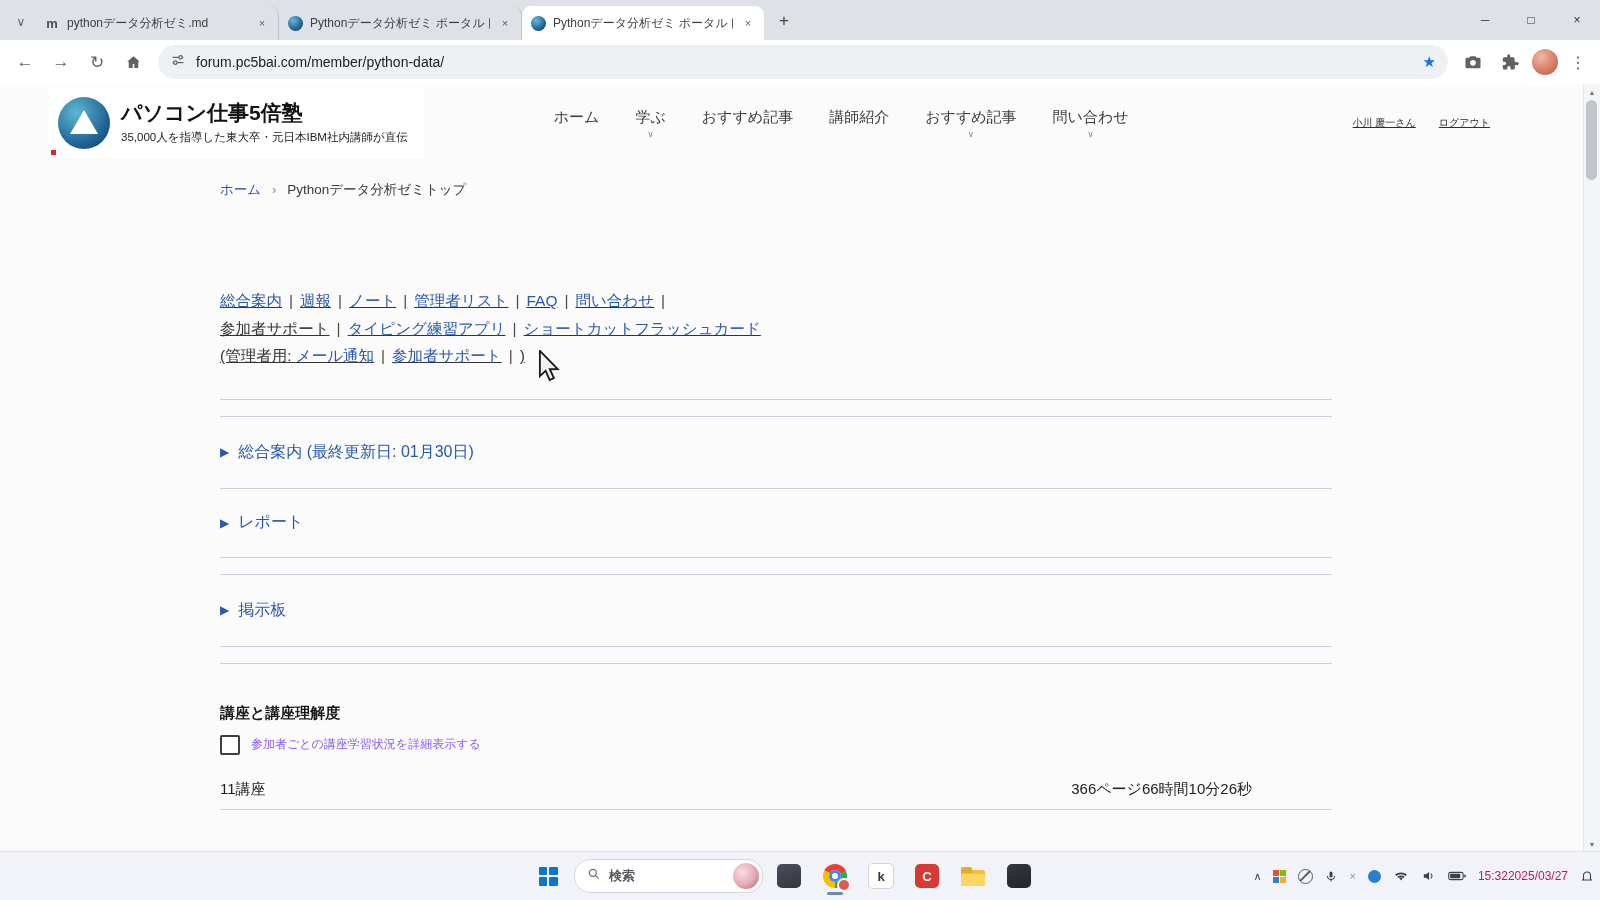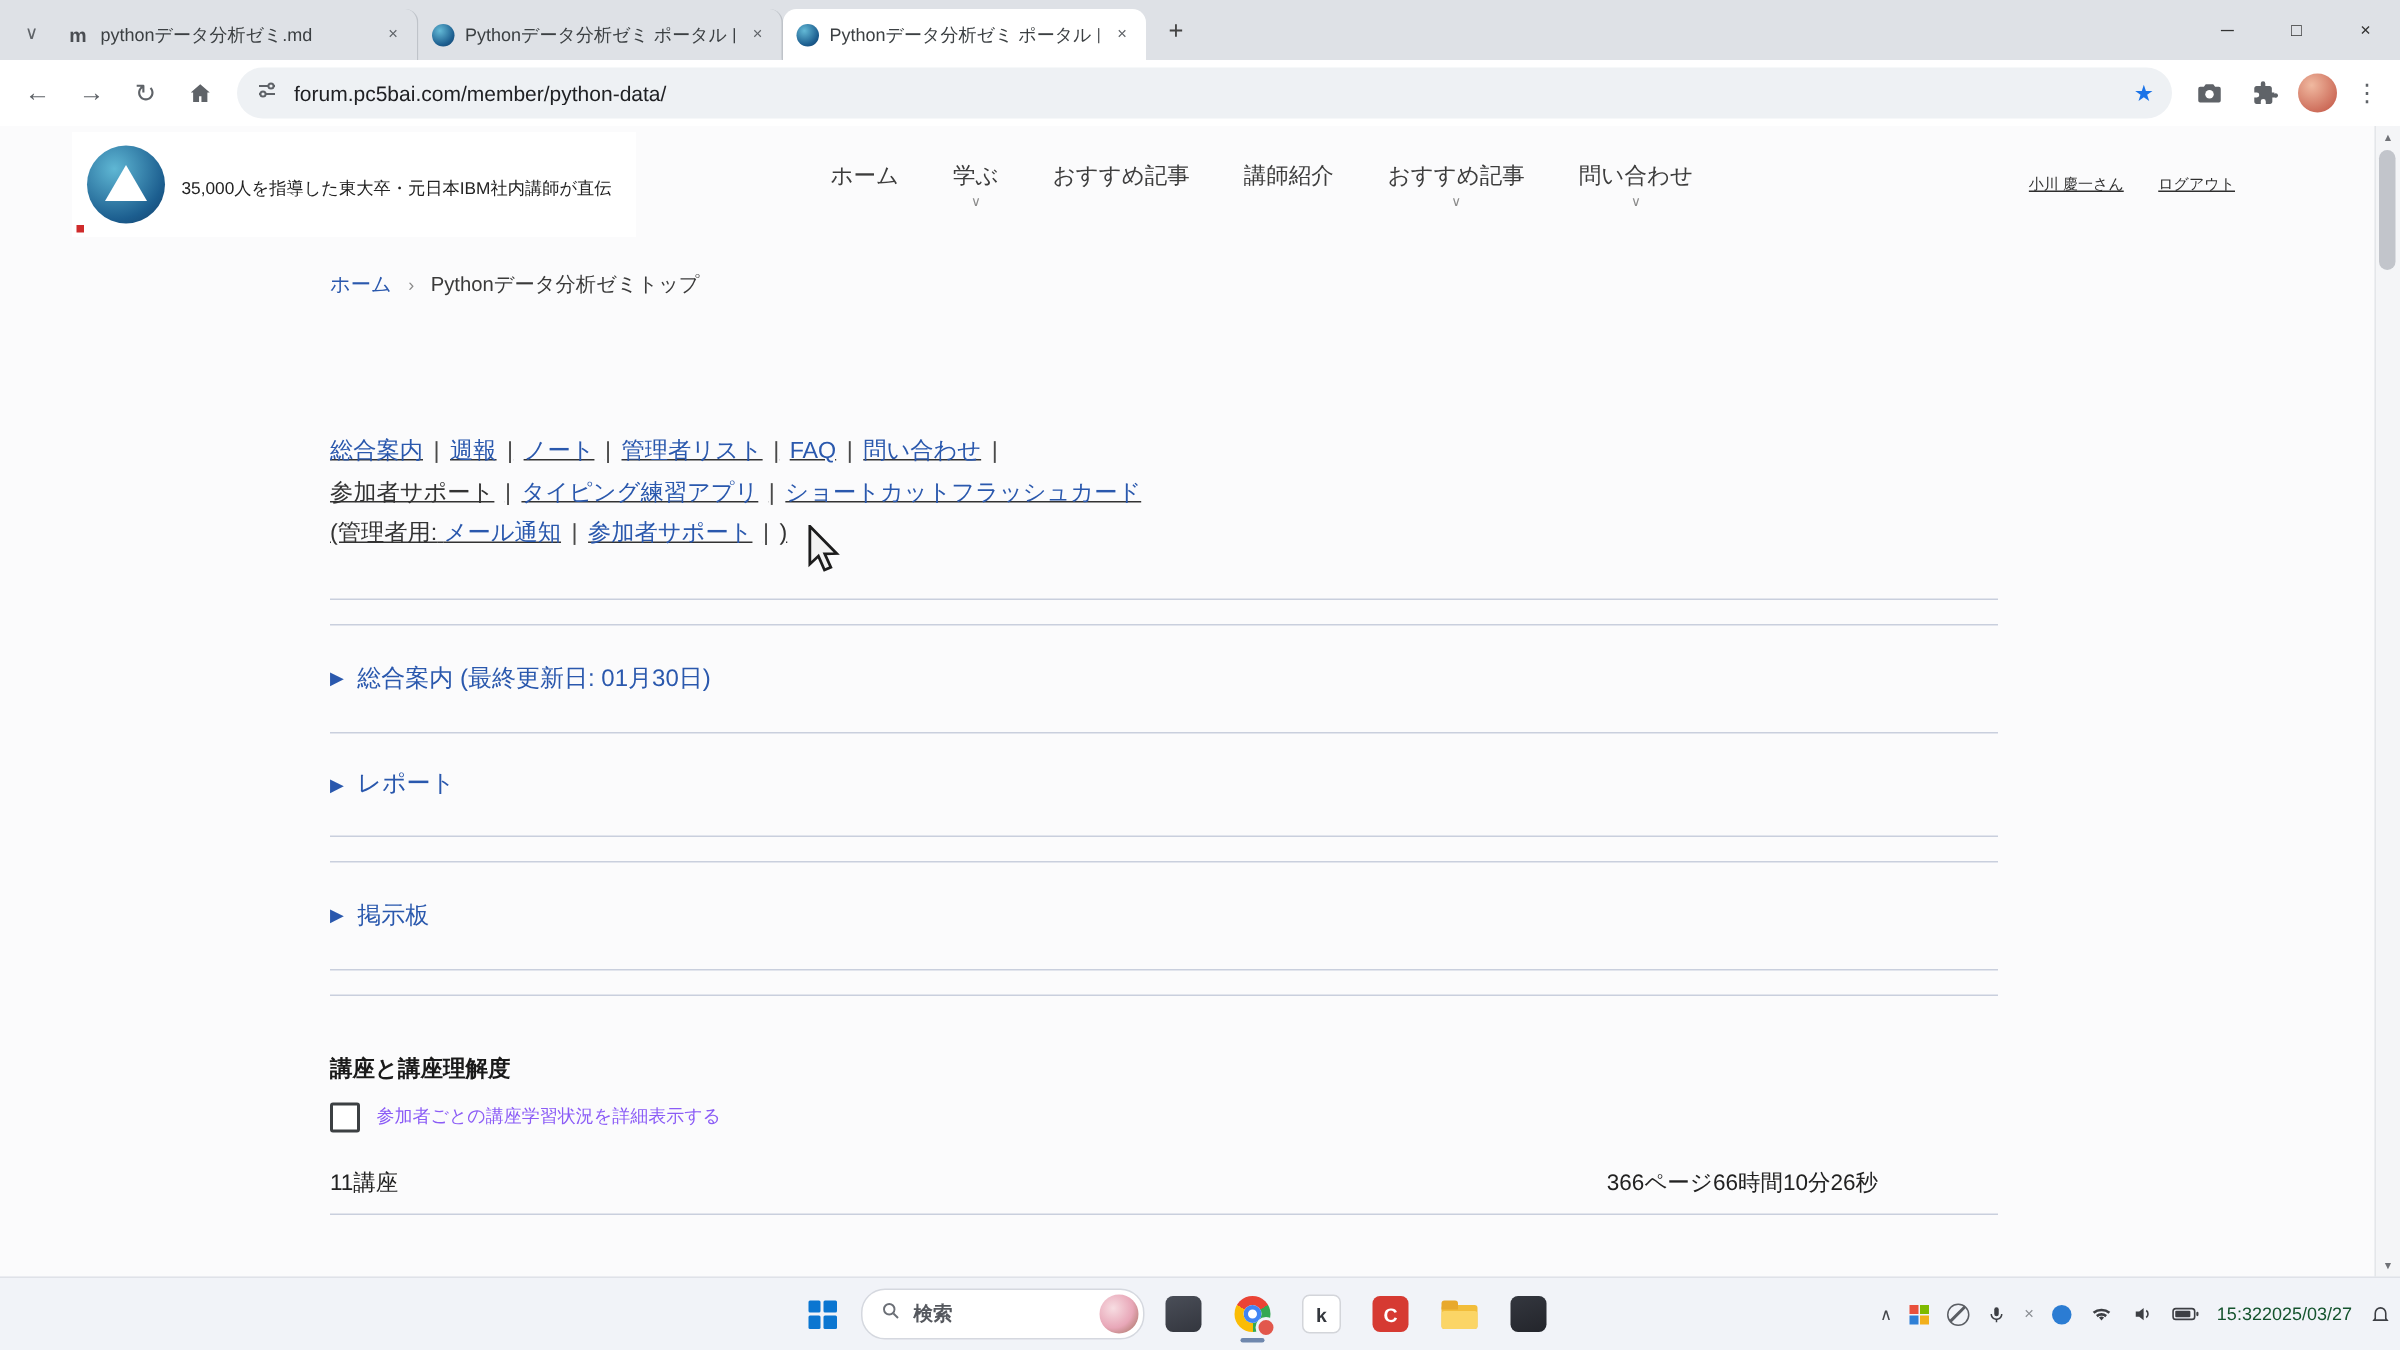--- a/index.html
+++ b/index.html
@@ -110,21 +110,21 @@
   .traychev{font-size:11px;color:#44464b;}
   .msgrid{width:13px;height:13px;display:grid;grid-template-columns:1fr 1fr;grid-template-rows:1fr 1fr;gap:1px;}
   .msgrid i:nth-child(1){background:#e9503c;}
   .msgrid i:nth-child(2){background:#7fba00;}
   .msgrid i:nth-child(3){background:#2f7fd6;}
   .msgrid i:nth-child(4){background:#f2b01e;}
   .slashcircle{width:13px;height:13px;border:1.5px solid #5a5d63;border-radius:50%;position:relative;}
   .slashcircle::after{content:"";position:absolute;left:-1px;top:5px;width:14px;height:1.5px;background:#5a5d63;transform:rotate(-45deg);}
   .grayx{font-size:11px;color:#8a8d93;}
   .bluedot{width:13px;height:13px;border-radius:50%;background:#2b7cd3;}
-  .clock{text-align:right;font-size:12px;color:#14532d;line-height:14px;cursor:pointer;}
+  .clock{text-align:right;font-size:12px;color:#be185d;line-height:14px;cursor:pointer;}
 </style>
 </head>
 <body>
 
 <div class="screen">
 
   <div class="bwindow">
 
     <div class="tabstrip">
       <div class="tabsearch">∨</div>
@@ -197,20 +197,21 @@
 
     <div class="viewport">
 
       <div class="siteheader">
         <div class="logocard">
           <span class="reddot"></span>
           <div class="logocircle">
               <span></span>
             </div>
           <div>
+            <div class="sitetitle">パソコン仕事5倍塾</div>
             <div class="sitesub">35,000人を指導した東大卒・元日本IBM社内講師が直伝</div>
           </div>
         </div>
 
         <nav class="mainnav">
           <div class="navitem">
             <span>ホーム</span>
           </div>
           <div class="navitem">
             <span>学ぶ</span>

